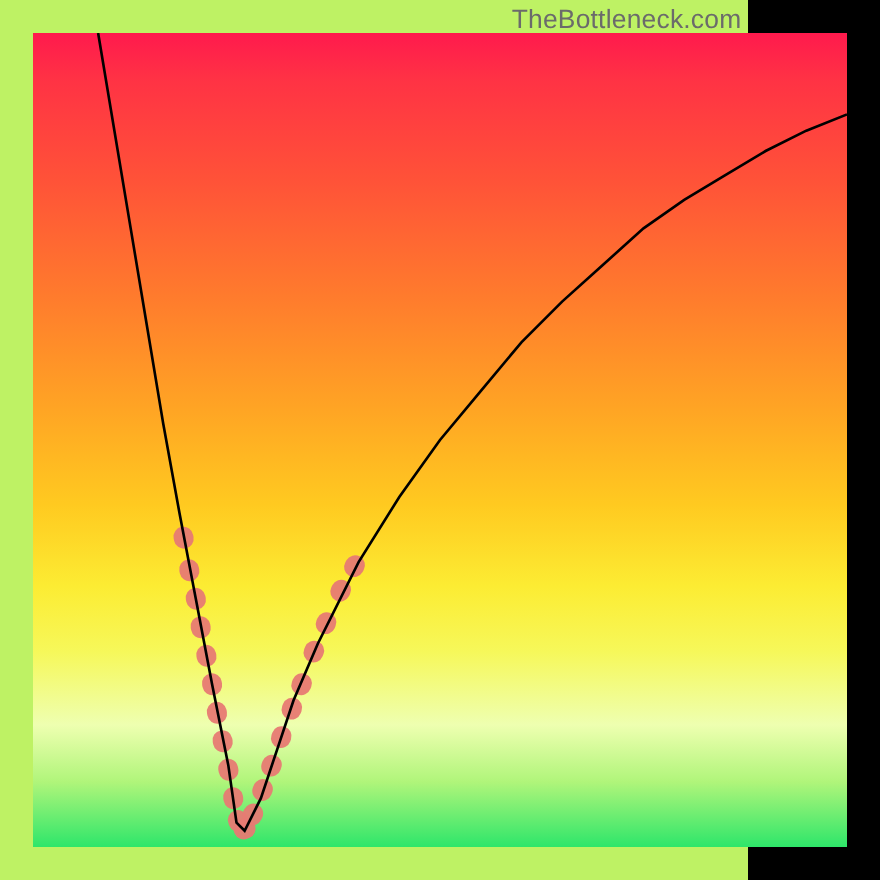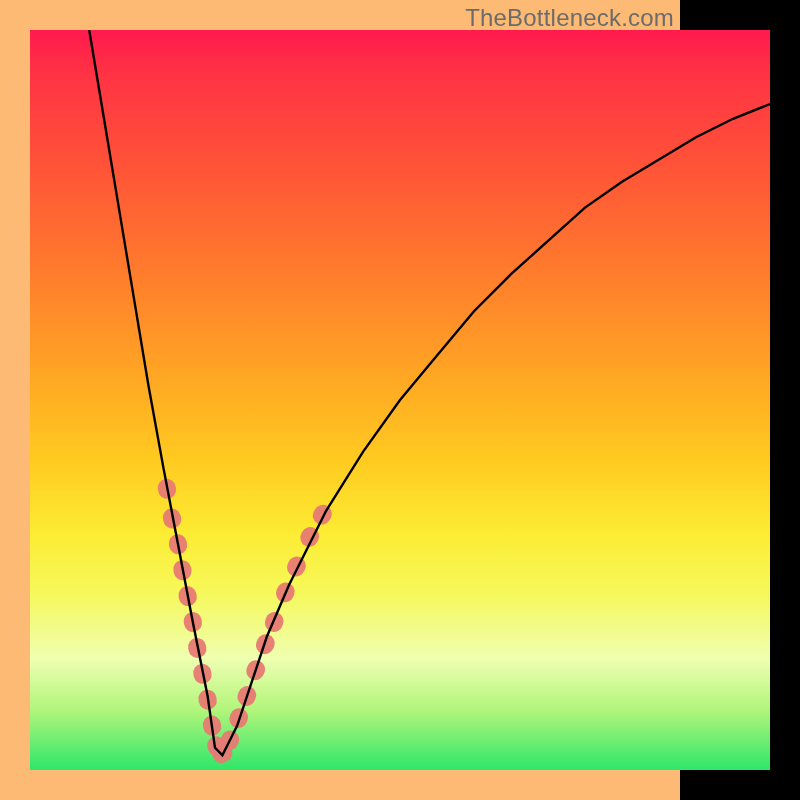--- a/index.html
+++ b/index.html
@@ -8,21 +8,21 @@
     width: 800px;
     height: 800px;
     background: #000;
     font-family: Arial, Helvetica, sans-serif;
     overflow: hidden;
   }
   .stage {
     position: relative;
     width: 680px;
     height: 800px;
-    background: #fdba74;
+    background: #bef264;
   }
   .plot {
     position: absolute;
     left: 30px;
     top: 30px;
     width: 740px;
     height: 740px;
     
     background: linear-gradient(
       to bottom,

